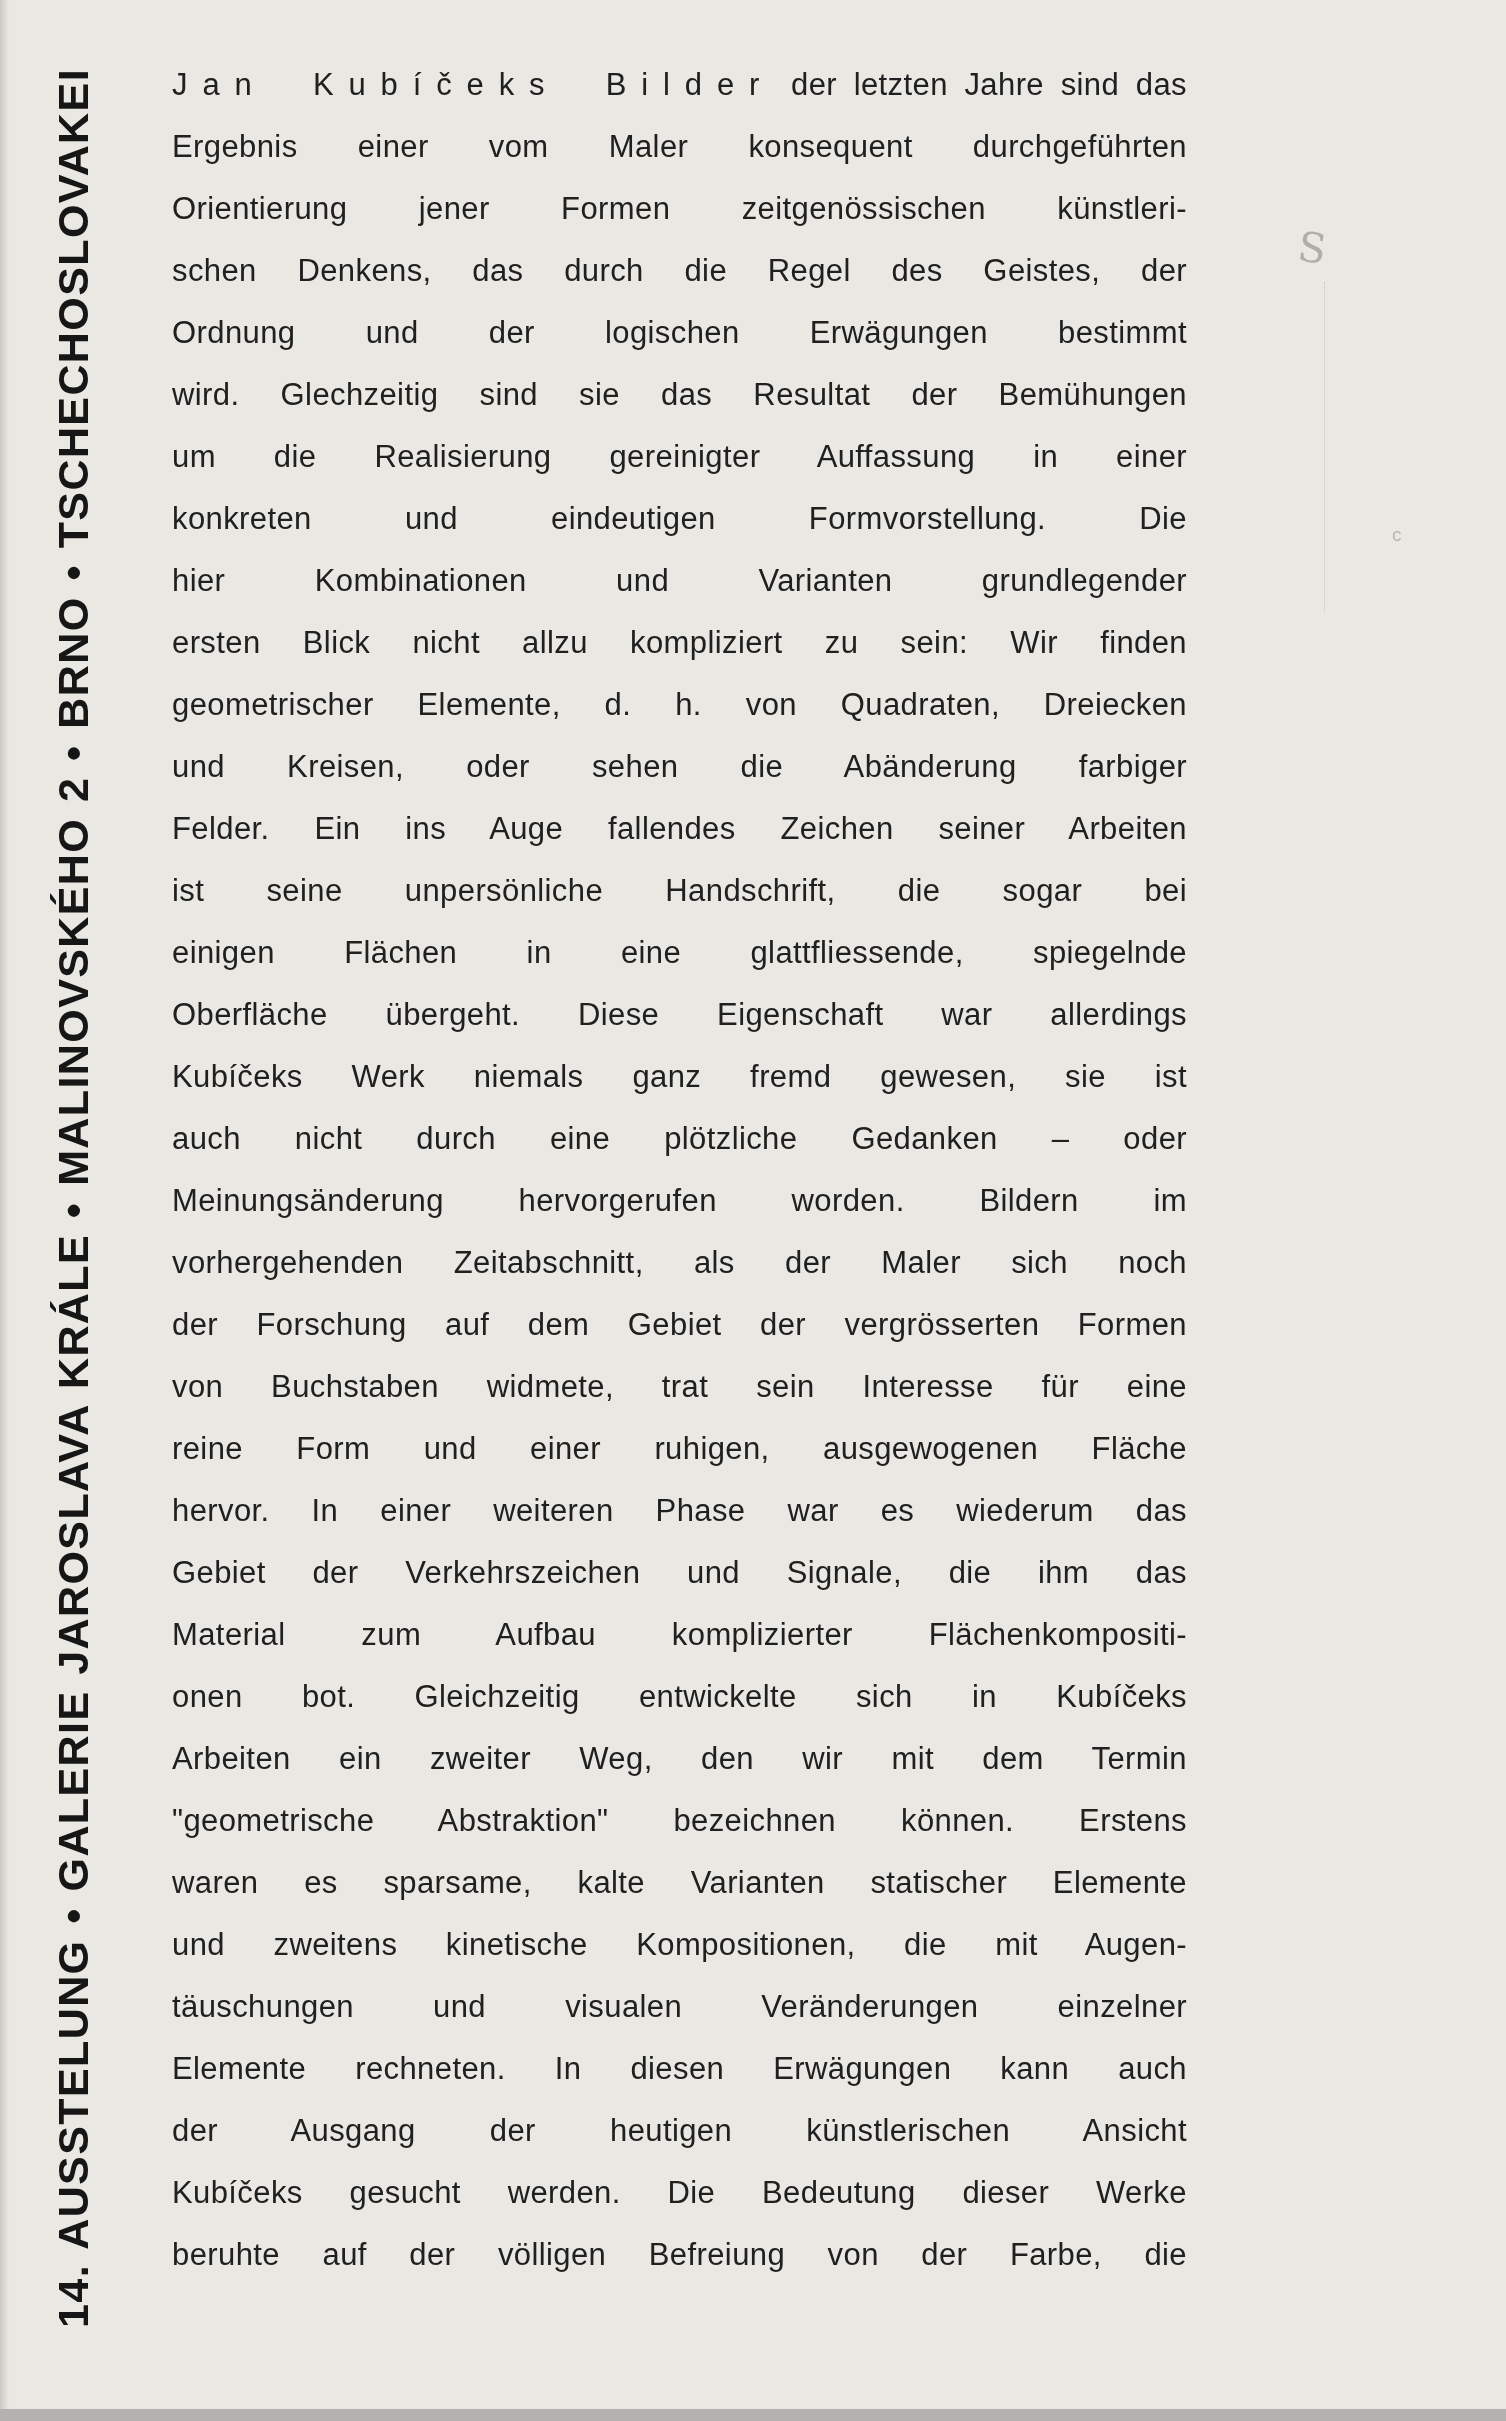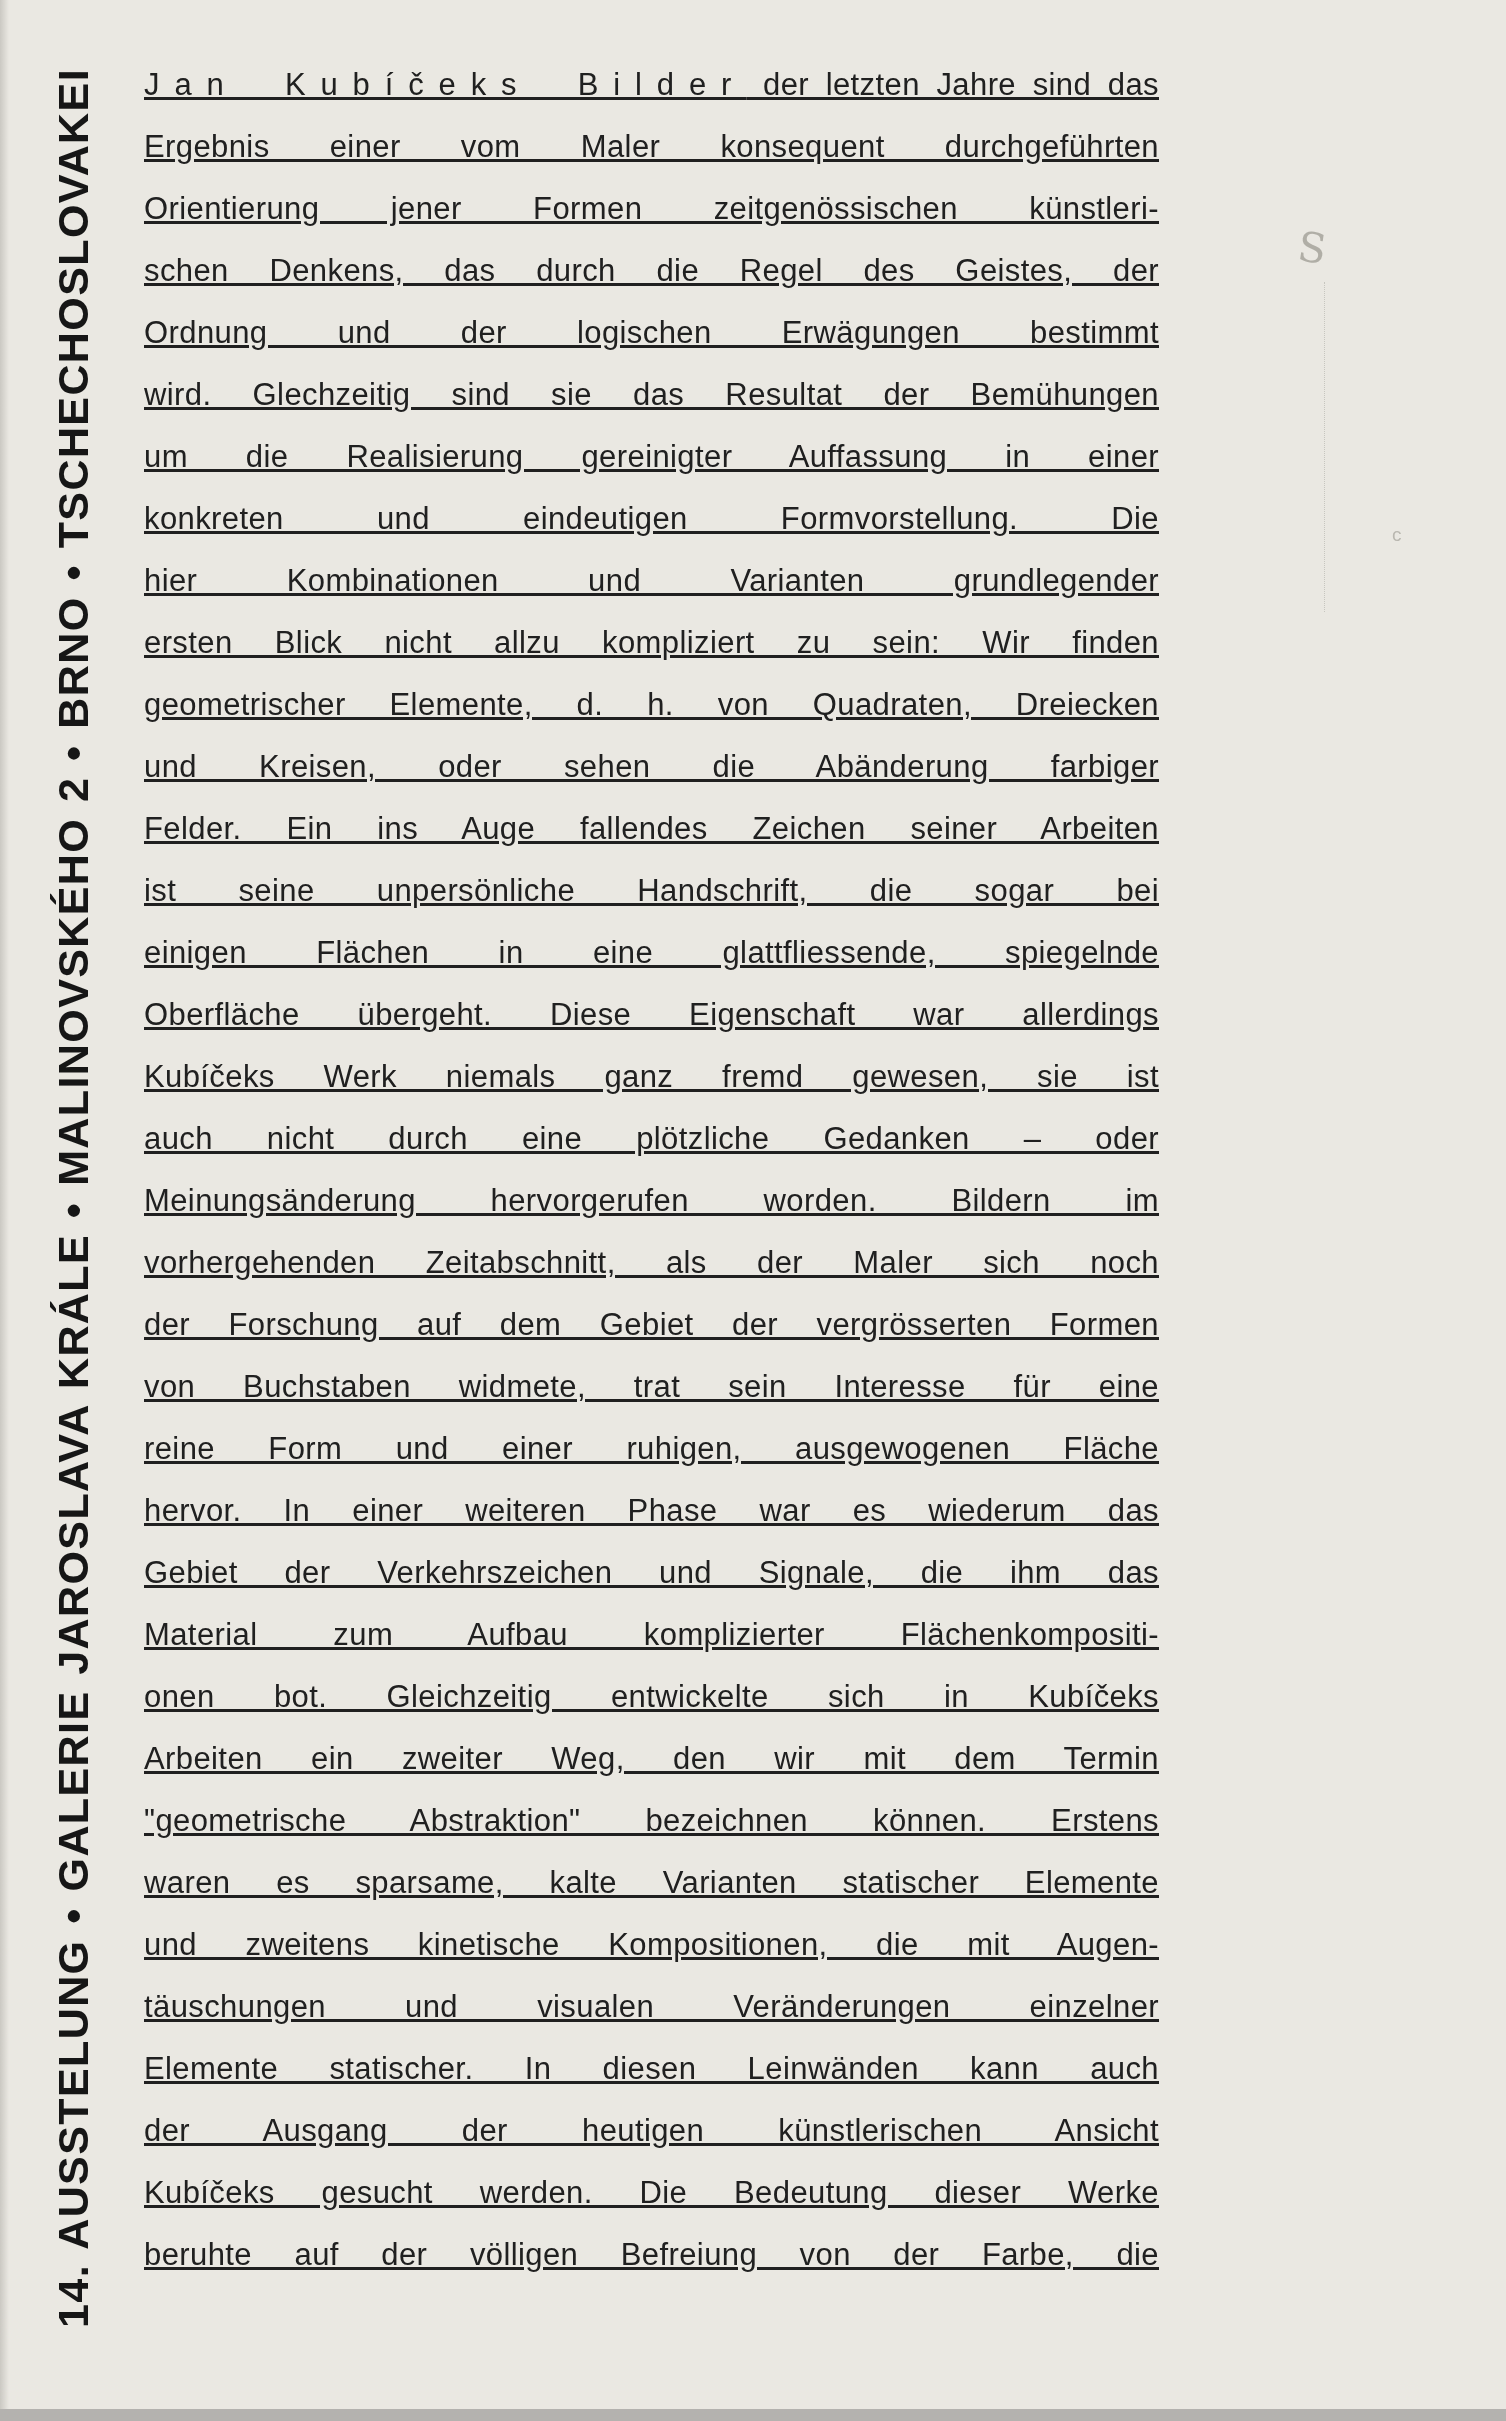--- a/index.html
+++ b/index.html
@@ -45,27 +45,26 @@
     letter-spacing:1.4px;
     color:var(--ink-heavy);
     white-space:nowrap;
     text-align:justify;
     text-align-last:justify;
     line-height:53px;
   }
   
   .body-text{
     position:absolute;
-    left:144px;top:54px;
+    left:172px;top:54px;
     width:1015px;
     color:var(--ink);
     font-size:31px;
     letter-spacing:0.4px;
     word-spacing:1.9px;
-    text-decoration:underline;
   }
   .body-text p.line{
     margin:0;
     height:62px;
     line-height:62px;
     text-align:justify;
     text-align-last:justify;
     white-space:normal;
   }
   .lead-spaced{
@@ -128,21 +127,21 @@
         <p class="line">reine Form und einer ruhigen, ausgewogenen Fläche</p>
         <p class="line">hervor. In einer weiteren Phase war es wiederum das</p>
         <p class="line">Gebiet der Verkehrszeichen und Signale, die ihm das</p>
         <p class="line">Material zum Aufbau komplizierter Flächenkompositi-</p>
         <p class="line">onen bot. Gleichzeitig entwickelte sich in Kubíčeks</p>
         <p class="line">Arbeiten ein zweiter Weg, den wir mit dem Termin</p>
         <p class="line">"geometrische Abstraktion" bezeichnen können. Erstens</p>
         <p class="line">waren es sparsame, kalte Varianten statischer Elemente</p>
         <p class="line">und zweitens kinetische Kompositionen, die mit Augen-</p>
         <p class="line">täuschungen und visualen Veränderungen einzelner</p>
-        <p class="line">Elemente statischer. In diesen Leinwänden kann auch</p>
+        <p class="line">Elemente rechneten. In diesen Erwägungen kann auch</p>
         <p class="line">der Ausgang der heutigen künstlerischen Ansicht</p>
         <p class="line">Kubíčeks gesucht werden. Die Bedeutung dieser Werke</p>
         <p class="line">beruhte auf der völligen Befreiung von der Farbe, die</p>
       </div>
   </main>
 
   <div class="artifact-s">S</div>
   <div class="artifact-dots"></div>
   <div class="artifact-c">c</div>
 

